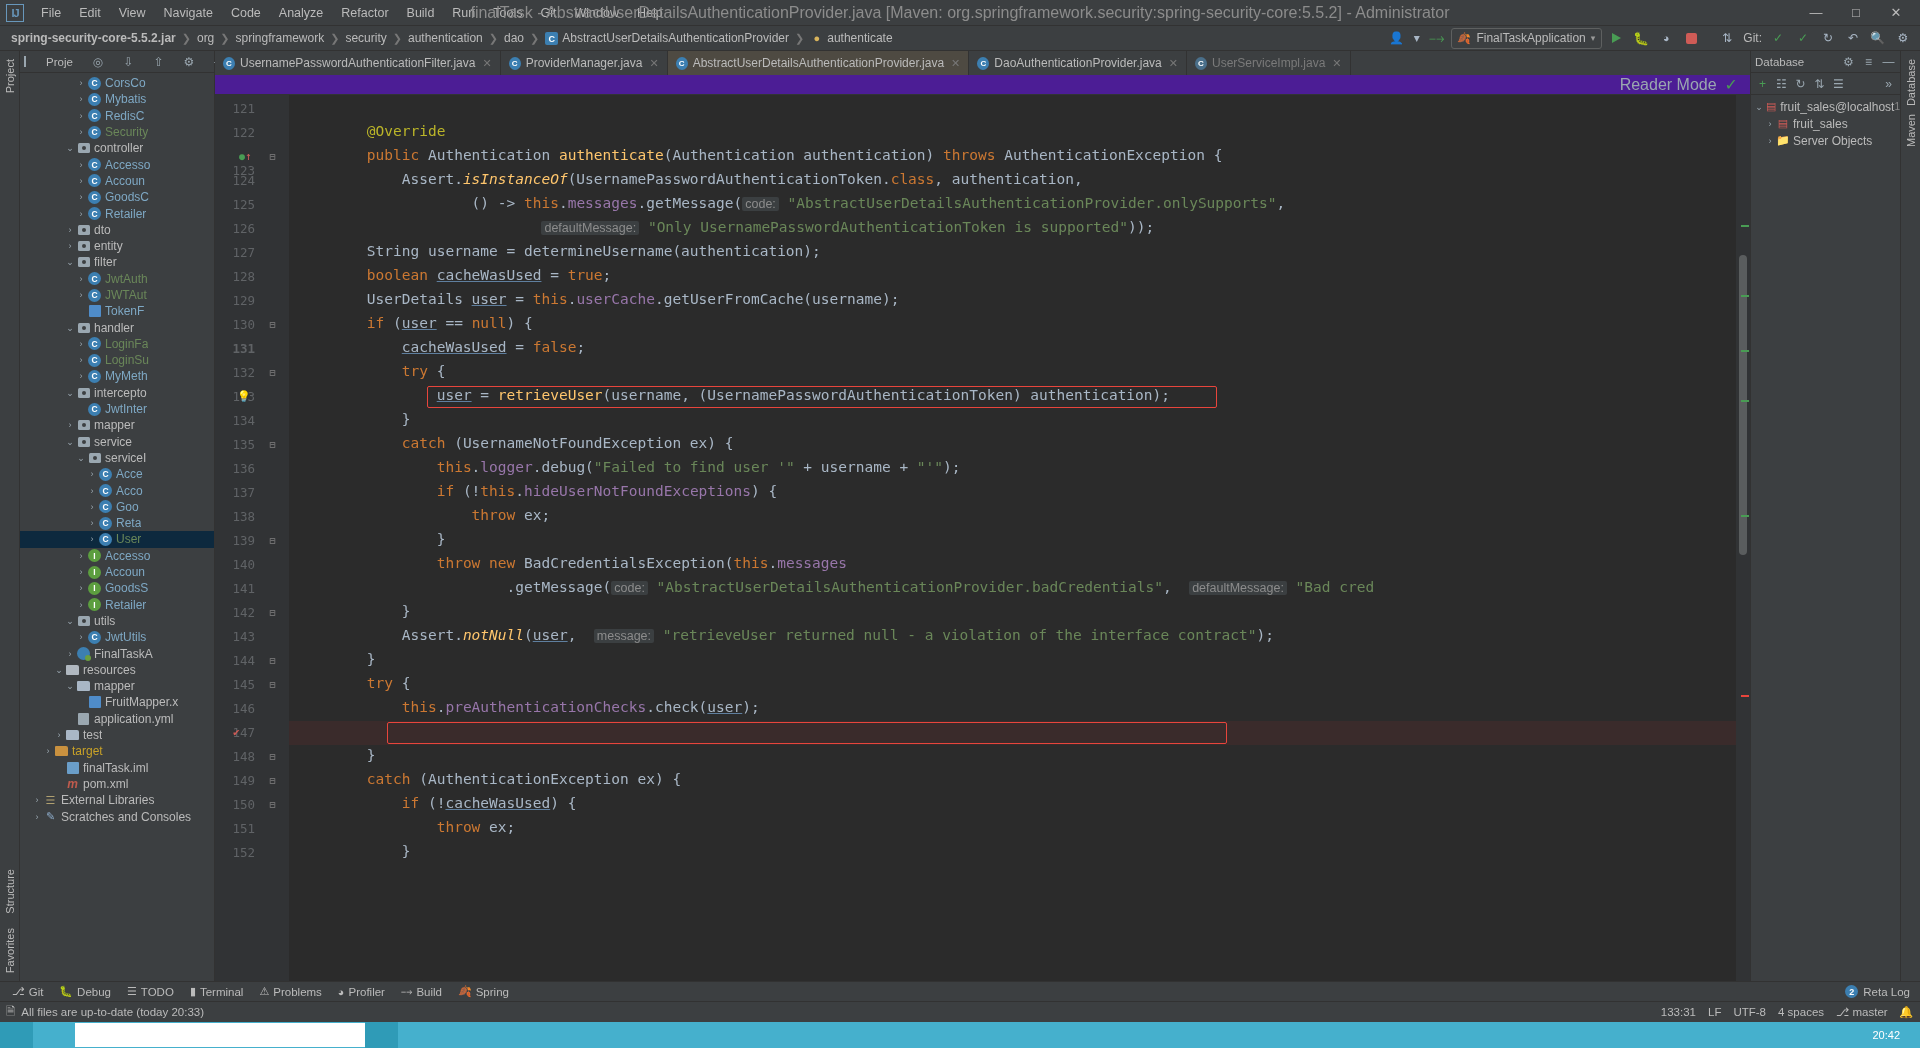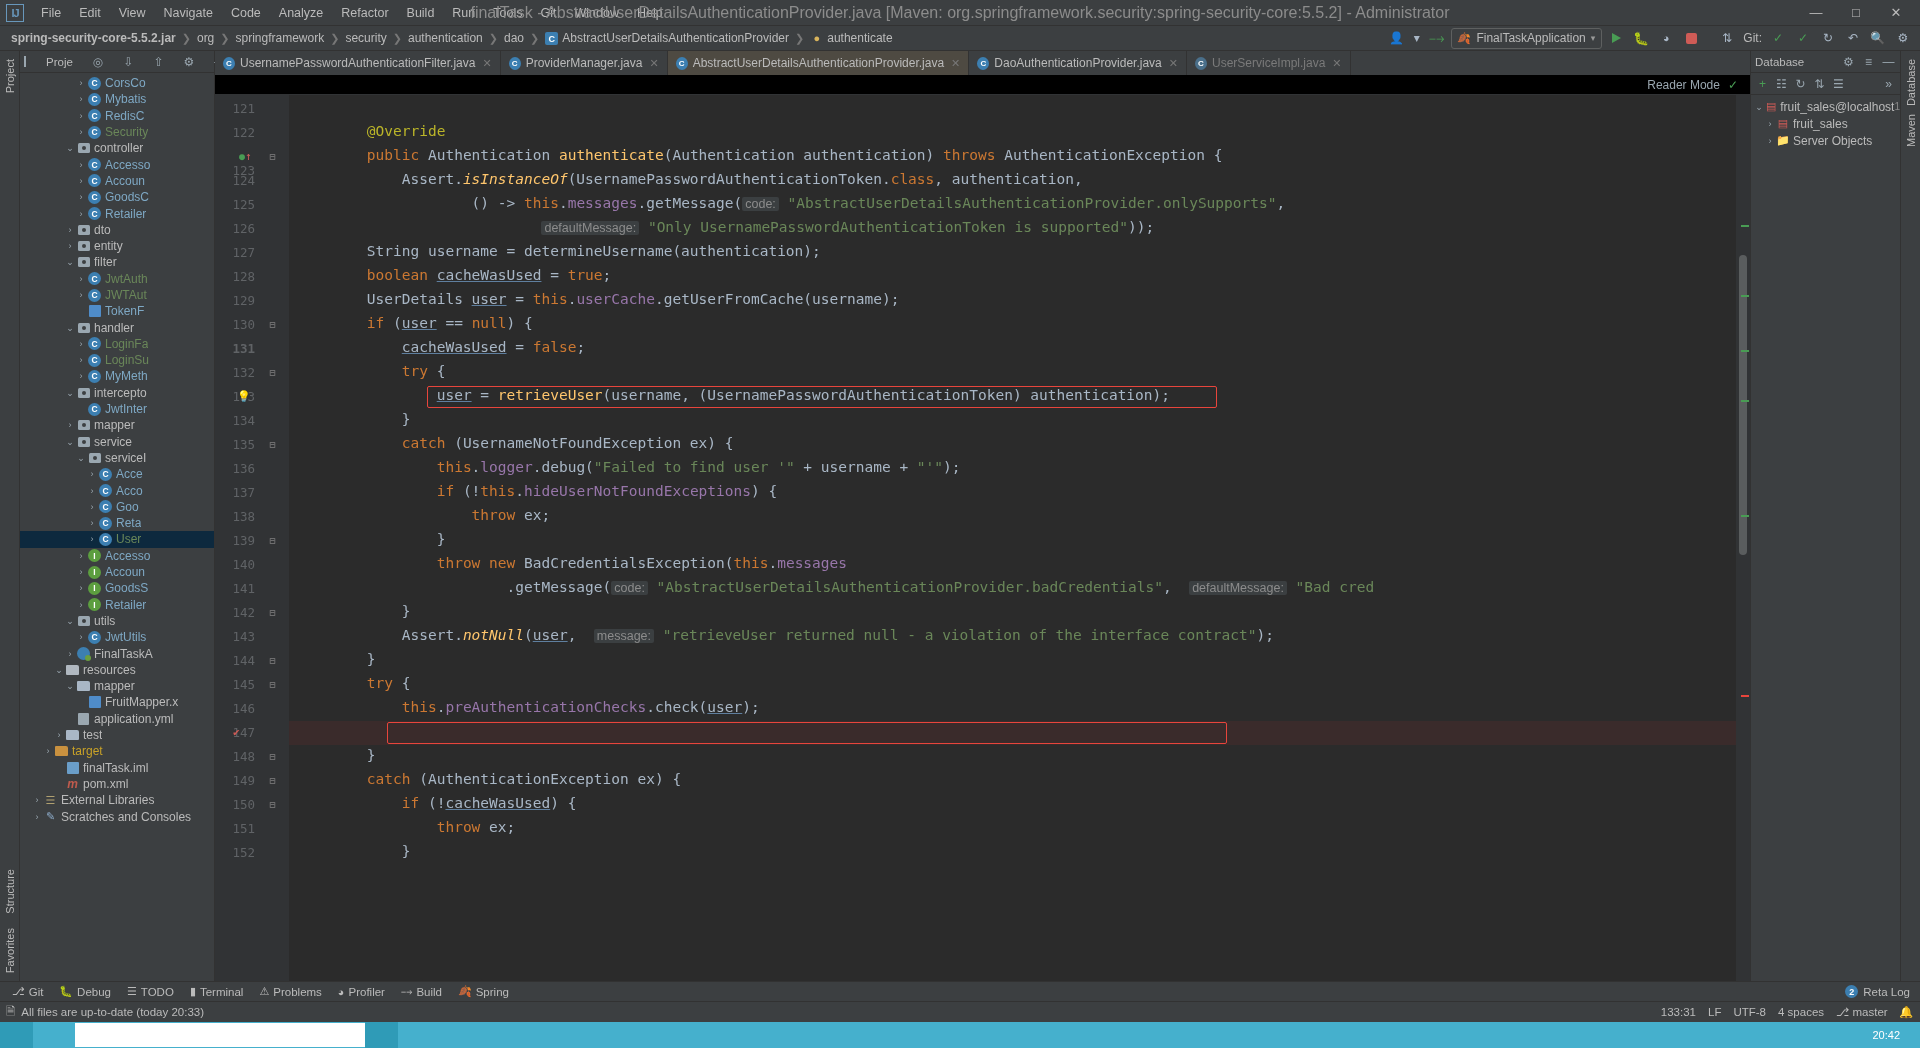--- a/index.html
+++ b/index.html
@@ -97,23 +97,23 @@
     background:#3c3f41; }
   .tab.active { background:#4e4a42; }
   .tab.active:after { content:''; position:absolute; left:0; right:0; bottom:0; height:2px;
     background:#4e4a42; }
   .tab.grey { color:#7a7a7a; }
   .tab .x { color:#777; font-size:11px; margin-left:2px; }
   .tab .fic { width:12px;height:13px;border-radius:50%;background:#3c7fb1;color:#fff;
     font-size:8px;display:flex;align-items:center;justify-content:center;font-weight:bold; }
   .tab .fic.dim { background:#4a6f8a; }
 
-  .reader-strip { height:20px; flex:0 0 20px; background:#000000; display:flex;
+  .reader-strip { height:20px; flex:0 0 20px; background:#4c1d95; display:flex;
     align-items:center; justify-content:flex-end; gap:8px; padding-right:12px;
-    font-size:12px; color:#9aa7b0; border-bottom:1px solid #313335; }
+    font-size:16px; color:#9aa7b0; border-bottom:1px solid #313335; }
 
   .code-area { flex:1 1 auto; display:flex; min-height:0; position:relative; overflow:hidden; }
   .gutter { width:74px; flex:0 0 74px; background:#313335; position:relative;
     font-family:"DejaVu Sans Mono", monospace; font-size:12.5px; color:#606366; }
   .gl { position:absolute; right:34px; text-align:right; line-height:24px; height:24px; }
   .gmark { position:absolute; line-height:24px; height:24px; font-size:11px; }
   .fold { position:absolute; left:52px; width:11px; height:24px; line-height:24px;
     text-align:center; color:#808080; font-size:10px; }
   .code { flex:1 1 auto; position:relative; background:#2b2b2b; overflow:hidden;
     font-family:"DejaVu Sans Mono", monospace; font-size:14.5px; line-height:24px;

